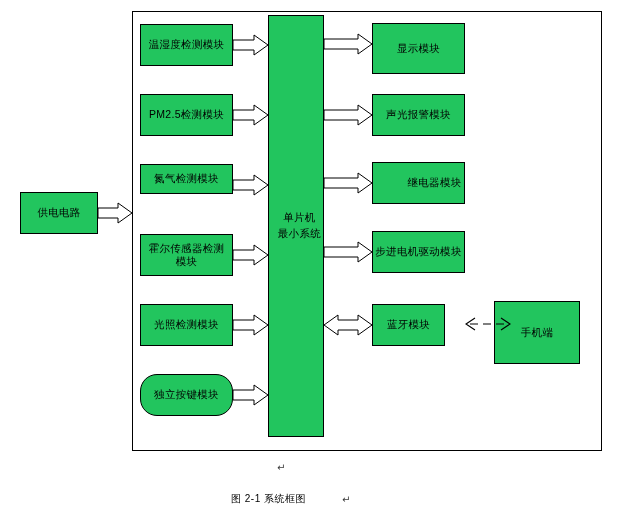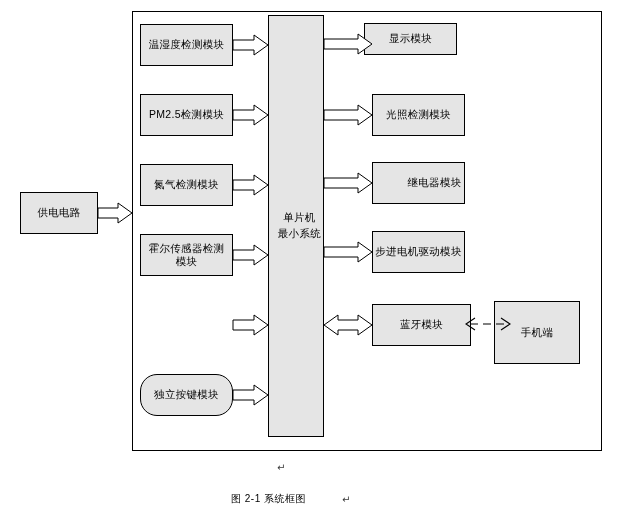--- a/index.html
+++ b/index.html
@@ -24,21 +24,21 @@
   svg.layer {
     position: absolute;
     left: 0; top: 0;
     width: 623px;
     height: 521px;
   }
   .node {
     position: absolute;
     box-sizing: border-box;
     border: 1px solid #000000;
-    background: #e5e5e5;
+    background: #22c55e;
     display: flex;
     align-items: center;
     justify-content: center;
     text-align: center;
     line-height: 1.25;
     font-size: 10.5px;
     letter-spacing: 0.3px;
     color: #000;
   }
   .node .label {
@@ -81,44 +81,47 @@
     <span class="label">单片机
 最小系统</span>
   </div>
 
   <div class="node" style="left:140px; top:24px; width:93px; height:42px;">
     <span class="label">温湿度检测模块</span>
   </div>
   <div class="node" style="left:140px; top:94px; width:93px; height:42px;">
     <span class="label">PM2.5检测模块</span>
   </div>
-  <div class="node" style="left:140px; top:164px; width:93px; height:42px;">
+  <div class="node" style="left:140px; top:164px; width:93px; height:30px;">
     <span class="label">氮气检测模块</span>
   </div>
   <div class="node" style="left:140px; top:234px; width:93px; height:42px;">
     <span class="label">霍尔传感器检测
 模块</span>
   </div>
+  <div class="node" style="left:140px; top:304px; width:93px; height:42px;">
+    <span class="label">光照检测模块</span>
+  </div>
   <div class="node" style="left:140px; top:374px; width:93px; height:42px;border-radius:17px;">
     <span class="label">独立按键模块</span>
   </div>
 
-  <div class="node" style="left:364px; top:23px; width:93px; height:32px;">
+  <div class="node" style="left:372px; top:23px; width:93px; height:51px;">
     <span class="label">显示模块</span>
   </div>
   <div class="node" style="left:372px; top:94px; width:93px; height:42px;">
-    <span class="label">光照检测模块</span>
+    <span class="label">声光报警模块</span>
   </div>
   <div class="node" style="left:372px; top:162px; width:93px; height:42px;padding-left:32px;">
     <span class="label">继电器模块</span>
   </div>
   <div class="node" style="left:372px; top:231px; width:93px; height:42px;">
     <span class="label">步进电机驱动模块</span>
   </div>
-  <div class="node" style="left:372px; top:304px; width:99px; height:42px;text-align:center;">
+  <div class="node" style="left:372px; top:304px; width:73px; height:42px;text-align:center;">
     <span class="label">蓝牙模块</span>
   </div>
 
   <div class="node" style="left:494px; top:301px; width:86px; height:63px;">
     <span class="label">手机端</span>
   </div>
 
   <svg class="layer" viewBox="0 0 623 521">
     <g fill="#ffffff" stroke="#000000" stroke-width="1" stroke-linejoin="miter">
 

